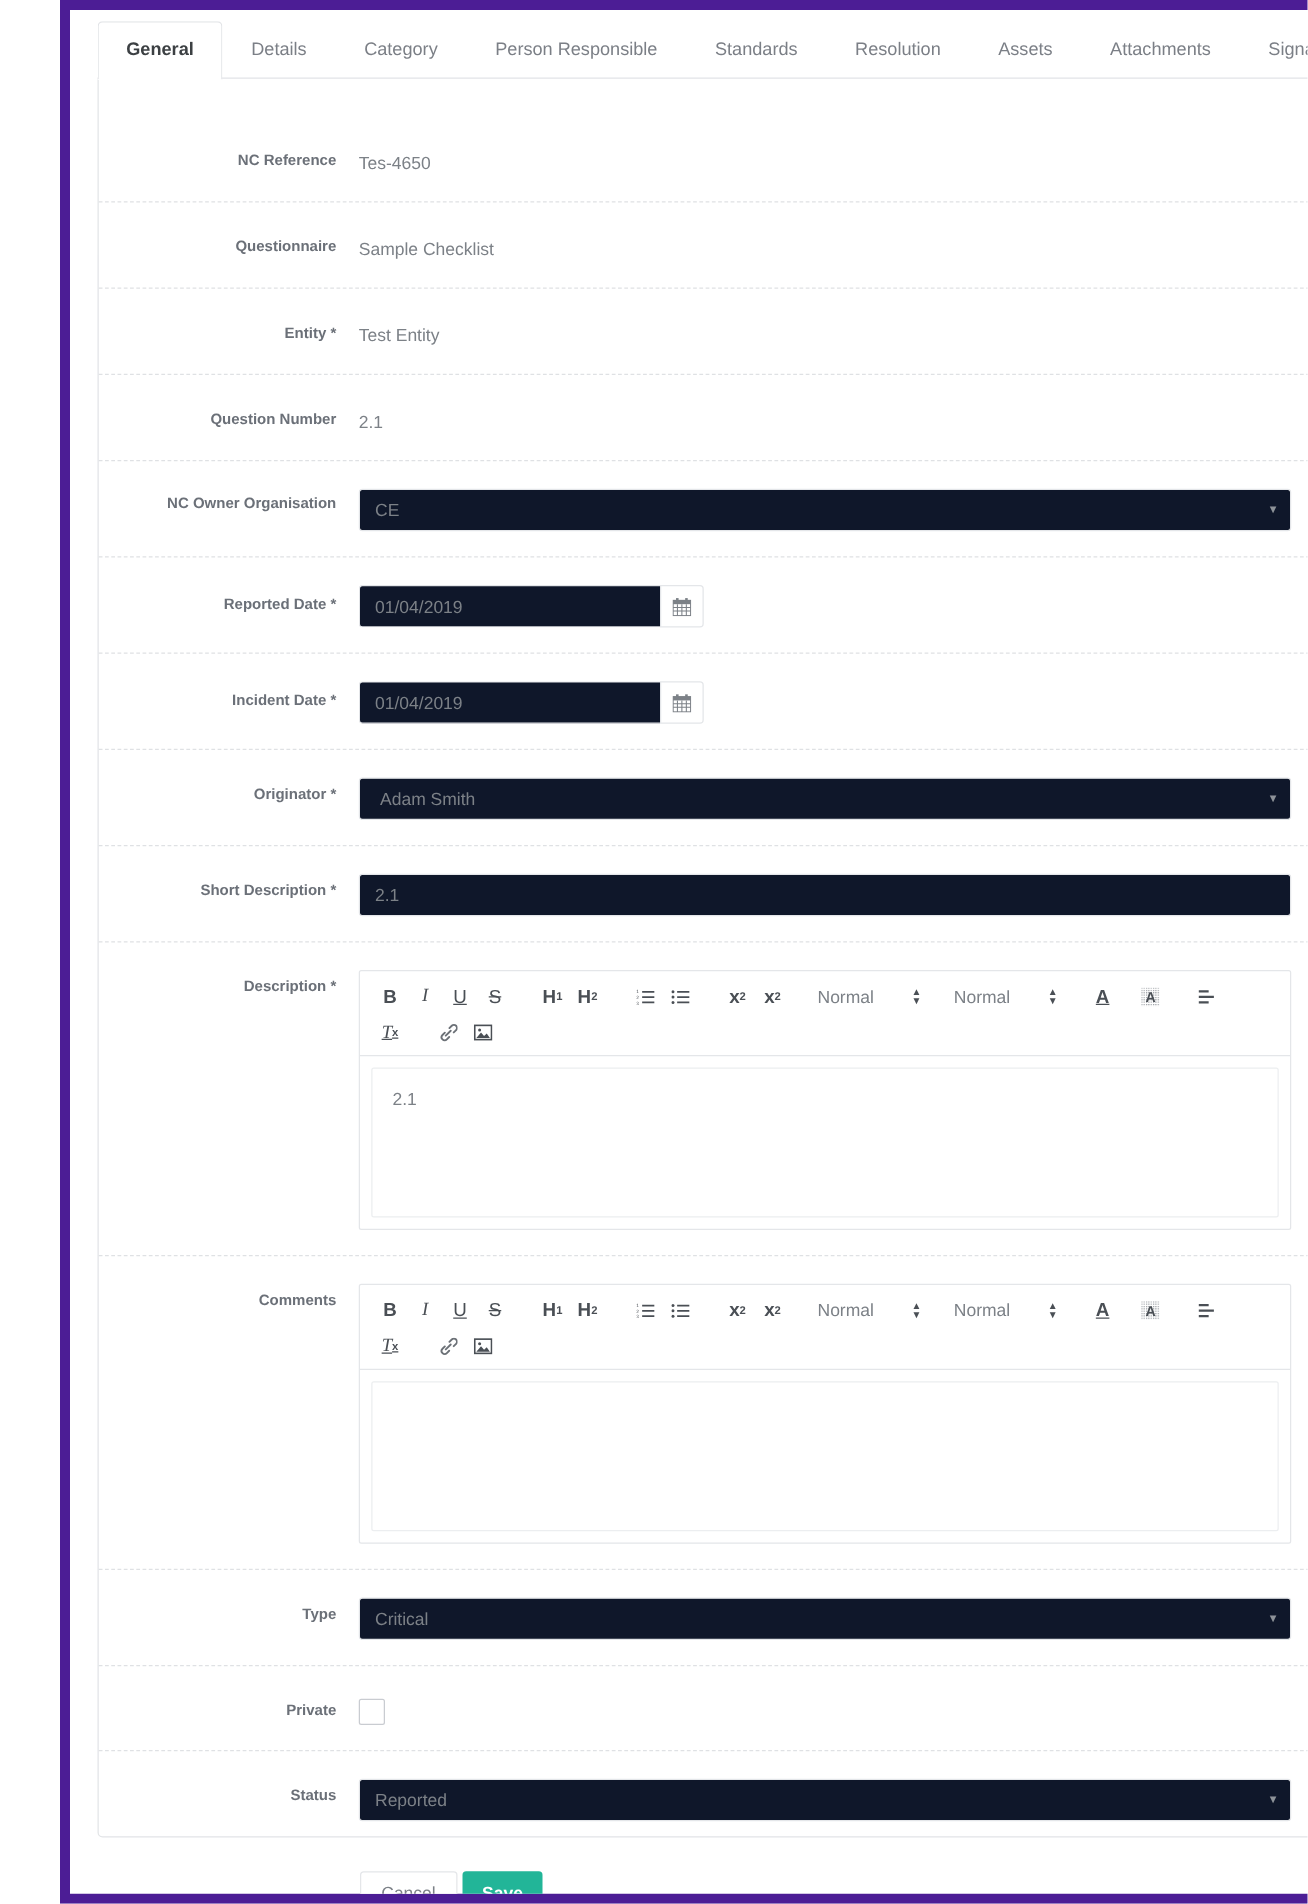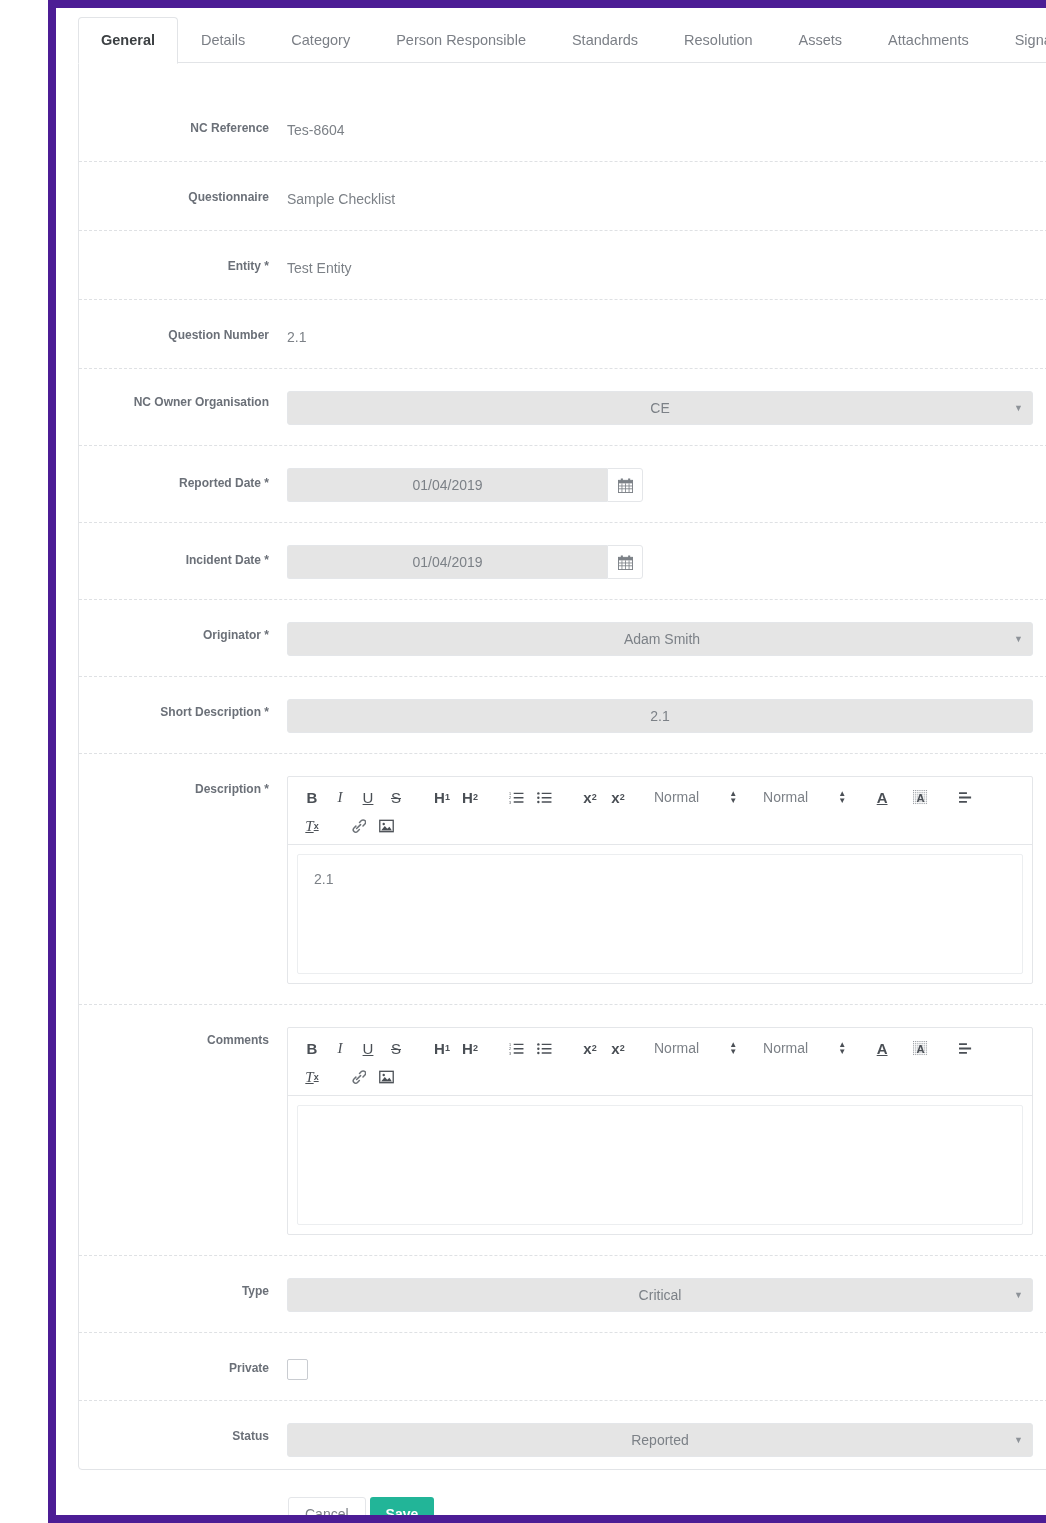--- a/index.html
+++ b/index.html
@@ -102,42 +102,41 @@
     padding-top: 4px;
   }
 
   
   .ctl {
     box-sizing: border-box;
     width: 100%;
     height: 34px;
     border: 1px solid #e4e6e9;
     border-radius: 3px;
-    background: #e5e5e5;
+    background: #0f172a;
     font-family: "Liberation Sans", sans-serif;
     font-size: 14px;
     color: #7c8187;
     padding: 0 12px;
     line-height: 32px;
     outline: none;
     display: block;
-    text-align: center;
   }
   .sel-wrap { position: relative; width: 100%; }
   .sel-wrap .caret {
     position: absolute;
     right: 10px;
     top: 50%;
     transform: translateY(-50%);
     font-size: 9px;
     color: #8d9298;
     pointer-events: none;
     line-height: 1;
   }
-  .date-wrap { display: flex; width: 356px; }
+  .date-wrap { display: flex; width: 276px; }
   .date-wrap .ctl {
     border-radius: 3px 0 0 3px;
     border-right: none;
   }
   .date-btn {
     width: 40px;
     height: 34px;
     border: 1px solid #e4e6e9;
     border-radius: 0 3px 3px 0;
     background: #ffffff;
@@ -275,21 +274,21 @@
     <div class="tab"><span>Assets</span></div>
     <div class="tab"><span>Attachments</span></div>
     <div class="tab"><span>Signature</span></div>
   </div>
 
   <div class="card">
 
     <div class="row row-pad">
       <div class="lbl">NC Reference</div>
       <div class="fld">
-          <div class="static-val">Tes-8604</div>
+          <div class="static-val">Tes-4650</div>
         </div>
     </div>
 
     <div class="row row-pad">
       <div class="lbl">Questionnaire</div>
       <div class="fld">
           <div class="static-val">Sample Checklist</div>
         </div>
     </div>
 

